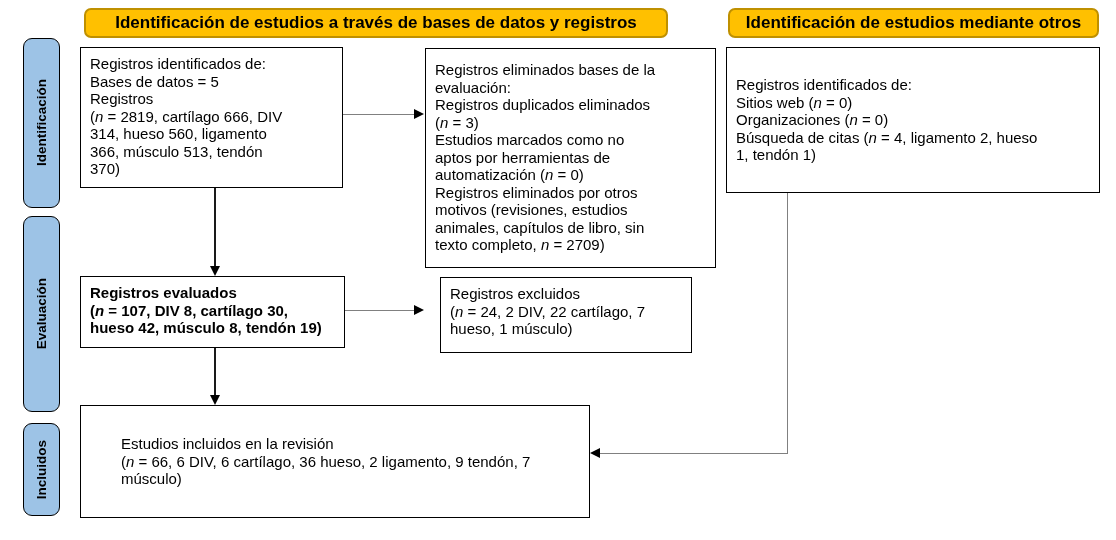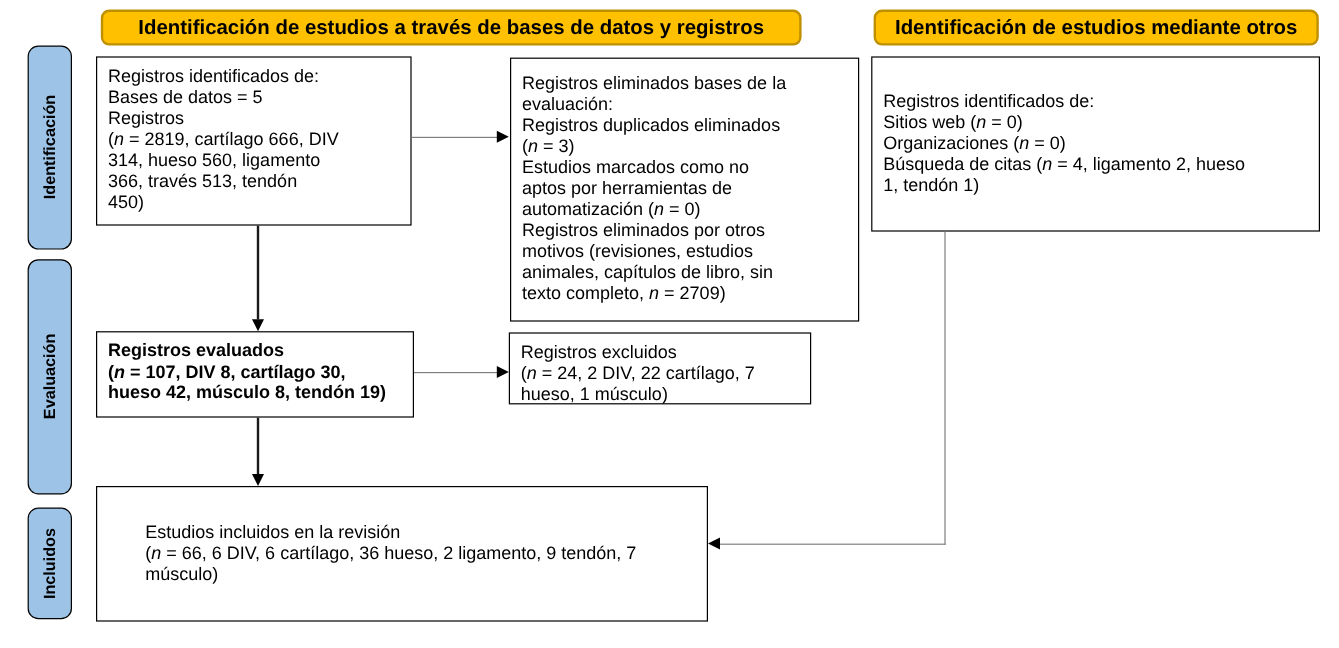--- a/index.html
+++ b/index.html
@@ -37,21 +37,21 @@
     position:absolute;box-sizing:border-box;background:#fff;
     border:1.5px solid #000;
     font-size:15px;line-height:17.5px;
     padding:7px 9px;
   }
   .box .ln{white-space:nowrap;}
   .box .ind{}
   #box-a{left:80px;top:47px;width:263px;height:141px;}
   #box-b{left:425px;top:48px;width:291px;height:220px;padding-top:12px;}
   #box-c{left:80px;top:276px;width:265px;height:72px;font-weight:bold;}
-  #box-d{left:424px;top:277px;width:252px;height:60px;}
+  #box-d{left:440px;top:277px;width:252px;height:76px;}
   #box-e{left:726px;top:47px;width:374px;height:146px;display:flex;flex-direction:column;justify-content:center;}
   #box-f{left:80px;top:405px;width:510px;height:113px;display:flex;flex-direction:column;justify-content:center;padding-left:40px;}
   
   .hline,.vline{position:absolute;background:#808080;}
   .hline{height:1.2px;}
   .vline{width:1.5px;background:#1a1a1a;}
   .vline.gray{width:1.2px;background:#808080;}
   
   .head{position:absolute;width:0;height:0;}
   .head.right{border-top:5px solid transparent;border-bottom:5px solid transparent;border-left:10px solid #000;}
@@ -76,22 +76,22 @@
   <div class="stage" id="stage-incl">
     <span>Incluidos</span>
   </div>
 
   <div class="box" id="box-a">
     <div class="ln">Registros identificados de:</div>
     <div class="ln ind">Bases de datos = 5</div>
     <div class="ln ind">Registros</div>
     <div class="ln ind">(<i>n</i> = 2819, cartílago 666, DIV</div>
     <div class="ln ind">314, hueso 560, ligamento</div>
-    <div class="ln ind">366, través 513, tendón</div>
-    <div class="ln ind">450)</div>
+    <div class="ln ind">366, músculo 513, tendón</div>
+    <div class="ln ind">370)</div>
   </div>
 
   <div class="box" id="box-b">
     <div class="ln">Registros eliminados bases de la</div>
     <div class="ln">evaluación:</div>
     <div class="ln ind">Registros duplicados eliminados</div>
     <div class="ln ind">(<i>n</i> = 3)</div>
     <div class="ln ind">Estudios marcados como no</div>
     <div class="ln ind">aptos por herramientas de</div>
     <div class="ln ind">automatización (<i>n</i> = 0)</div>

